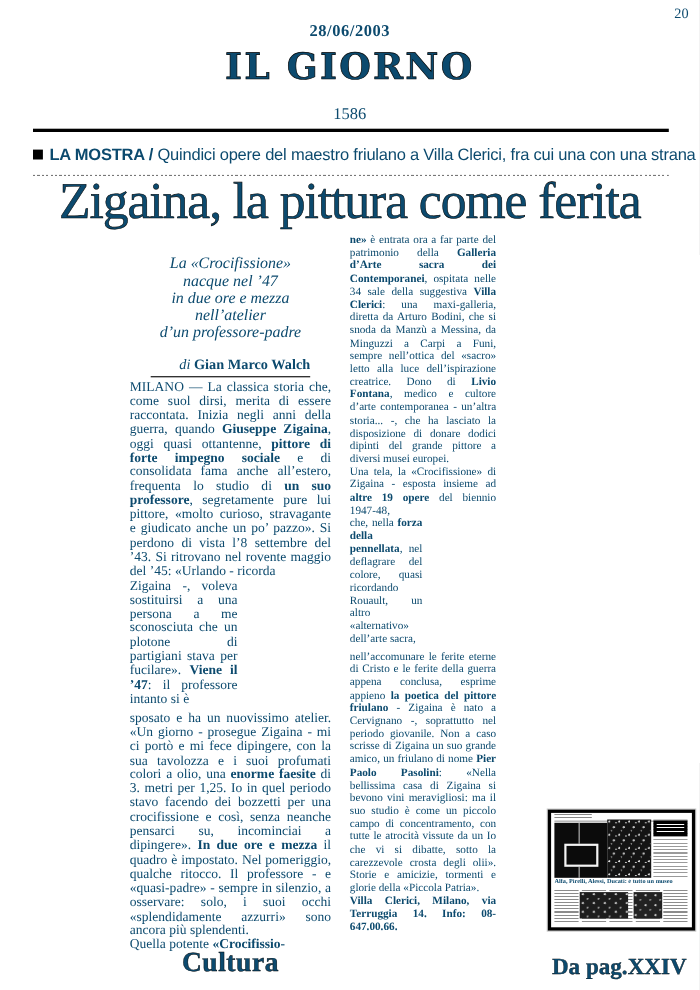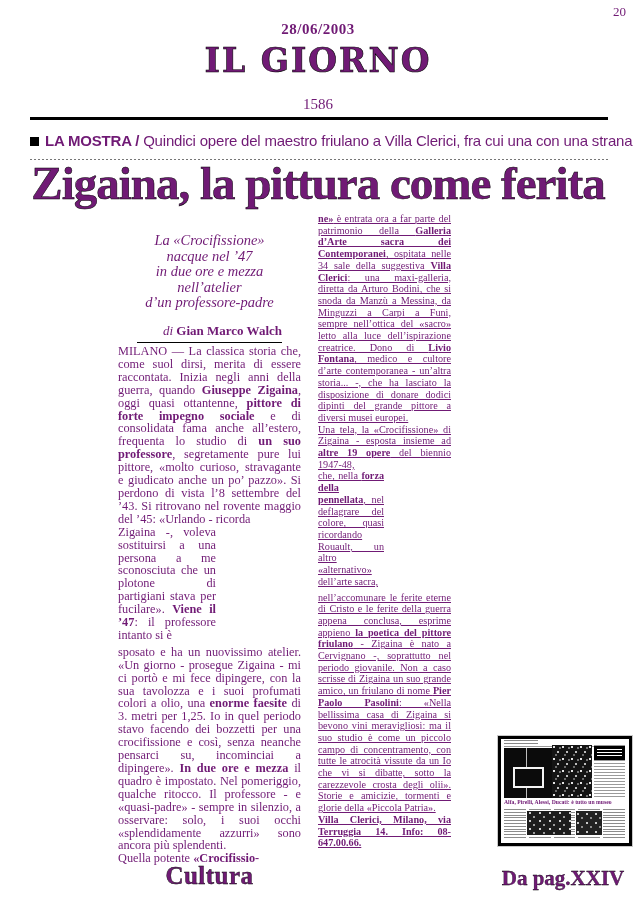--- a/index.html
+++ b/index.html
@@ -1,44 +1,44 @@
 <!DOCTYPE html>
 <html lang="it"><head>
 <meta charset="utf-8">
 <style>
   html,body{margin:0;padding:0;background:#e8e8e8;}
   .page{
     position:relative;width:636px;height:900px;background:#ffffff;
-    font-family:"Liberation Serif",serif;color:#701a75;overflow:hidden;
+    font-family:"Liberation Serif",serif;color:#0c4a6e;overflow:hidden;
     margin:0 auto;
   }
   .pageno{position:absolute;top:4px;right:10px;font-size:13px;}
   .m-date{position:absolute;top:21px;left:0;width:100%;text-align:center;font-size:15px;font-weight:bold;letter-spacing:.5px;}
   .masthead{position:absolute;top:41px;left:0;width:100%;text-align:center;
     font-family:"DejaVu Serif",serif;font-weight:bold;font-size:33px;letter-spacing:2px;
     -webkit-text-stroke:.6px #000;}
   .edition{position:absolute;top:96px;left:0;width:100%;text-align:center;font-size:15px;font-weight:normal;}
   .rule-thick{position:absolute;top:117px;left:30px;width:578px;height:3px;background:#000;}
   .kicker{position:absolute;top:132px;left:30px;width:580px;
     font-family:"Liberation Sans",sans-serif;font-size:15px;letter-spacing:-.2px;white-space:nowrap;}
   .kicker .sq{display:inline-block;width:9px;height:9px;background:#000;margin-right:6px;}
   .kicker b{font-weight:bold;}
   .rule-dotted{position:absolute;top:159px;left:30px;width:578px;height:1px;
     background:repeating-linear-gradient(90deg,#777 0 2px,transparent 2px 4px);}
   .headline{position:absolute;top:160px;left:0;width:636px;margin:0;text-align:center;
-    font-size:47px;line-height:1.02;font-weight:bold;letter-spacing:-1px;
+    font-size:47px;line-height:1.02;font-weight:normal;letter-spacing:-1px;
     -webkit-text-stroke:.5px #000;white-space:nowrap;}
   .standfirst{position:absolute;top:233px;left:118px;width:183px;text-align:center;
     font-style:italic;font-size:14.5px;line-height:15.6px;}
   .byline{position:absolute;top:323px;left:118px;width:183px;text-align:center;font-size:13px;}
   .byline .rule{display:inline-block;border-bottom:1px solid #000;padding:0 0 3px 26px;}
   .col-left{position:absolute;top:345px;left:118px;width:183px;
     font-size:12.3px;line-height:12.9px;text-align:justify;}
   .col-right{position:absolute;top:213px;left:318px;width:133px;
-    font-size:10.2px;line-height:11.7px;text-align:justify;text-decoration:underline;}
+    font-size:10.2px;line-height:11.7px;text-align:justify;}
   .seg{margin:0;}
   .narrow-l{width:98px;}
   .narrow-r{width:66px;}
   .gap-top{margin-top:4px;}
   .cultura{position:absolute;top:862px;left:118px;width:183px;text-align:center;
     font-size:25px;font-weight:bold;letter-spacing:.5px;-webkit-text-stroke:.4px #000;}
   .pageref{position:absolute;top:866px;left:490px;width:146px;text-align:center;
     font-size:21px;font-weight:bold;-webkit-text-stroke:.3px #000;}
   
   .thumb{position:absolute;top:736px;left:498px;width:128px;height:104px;

